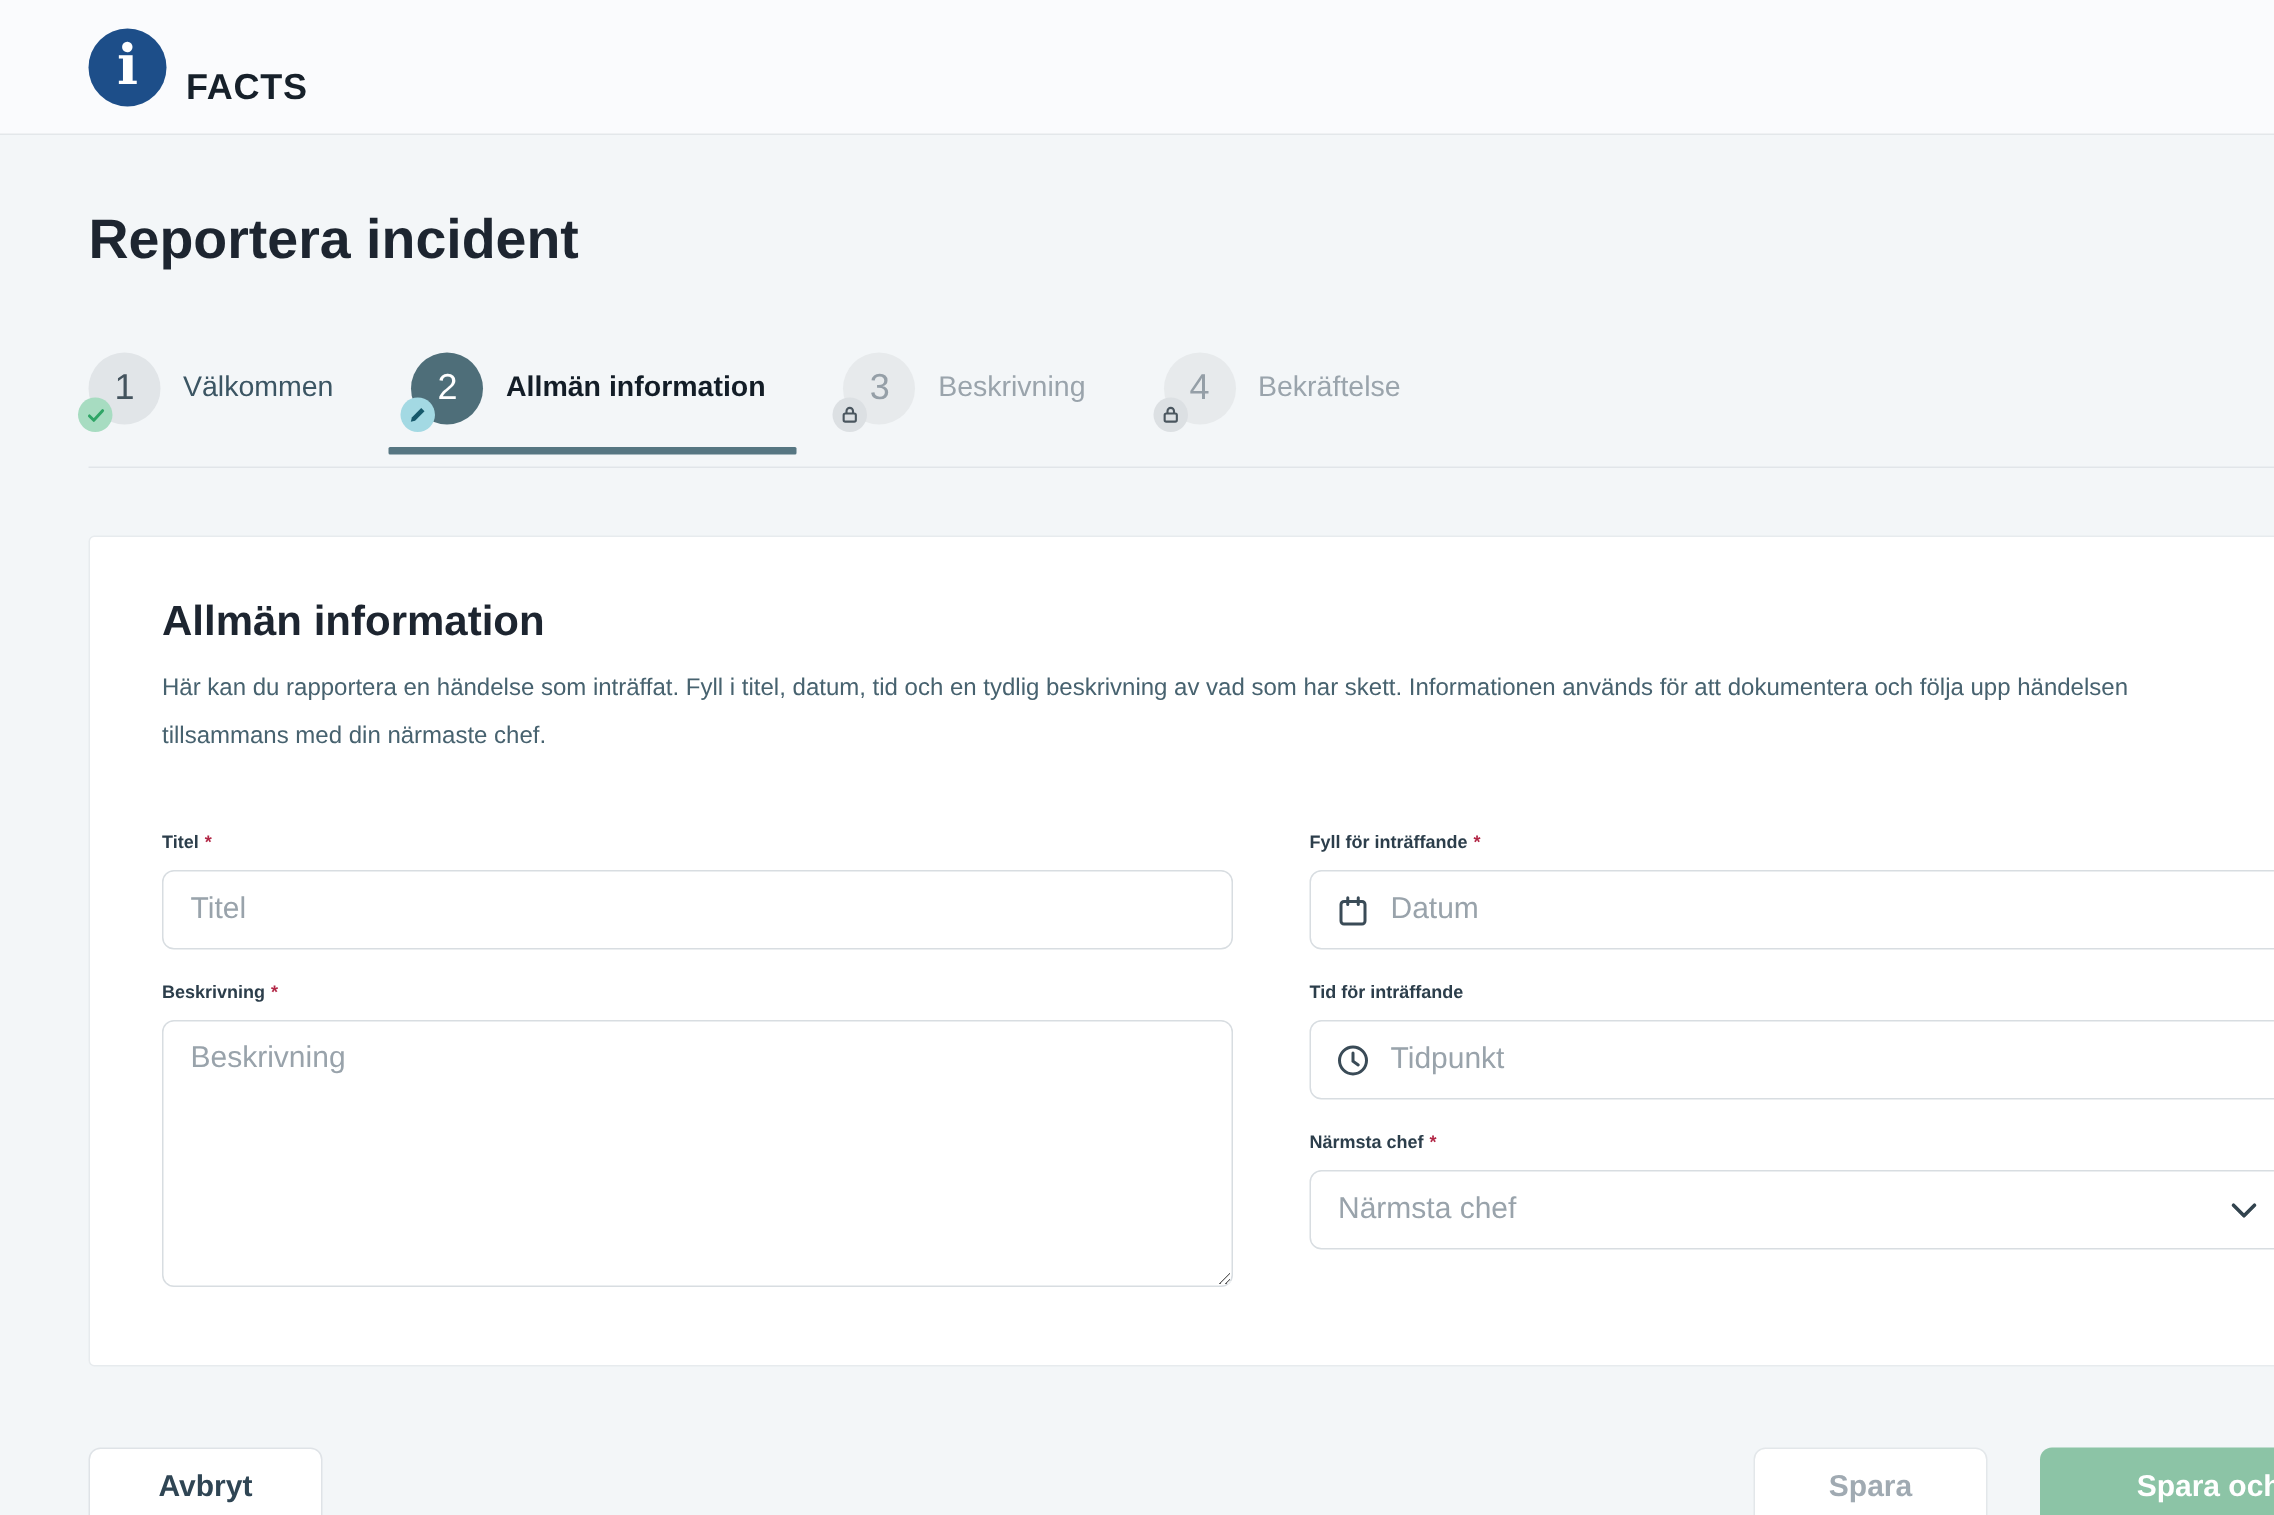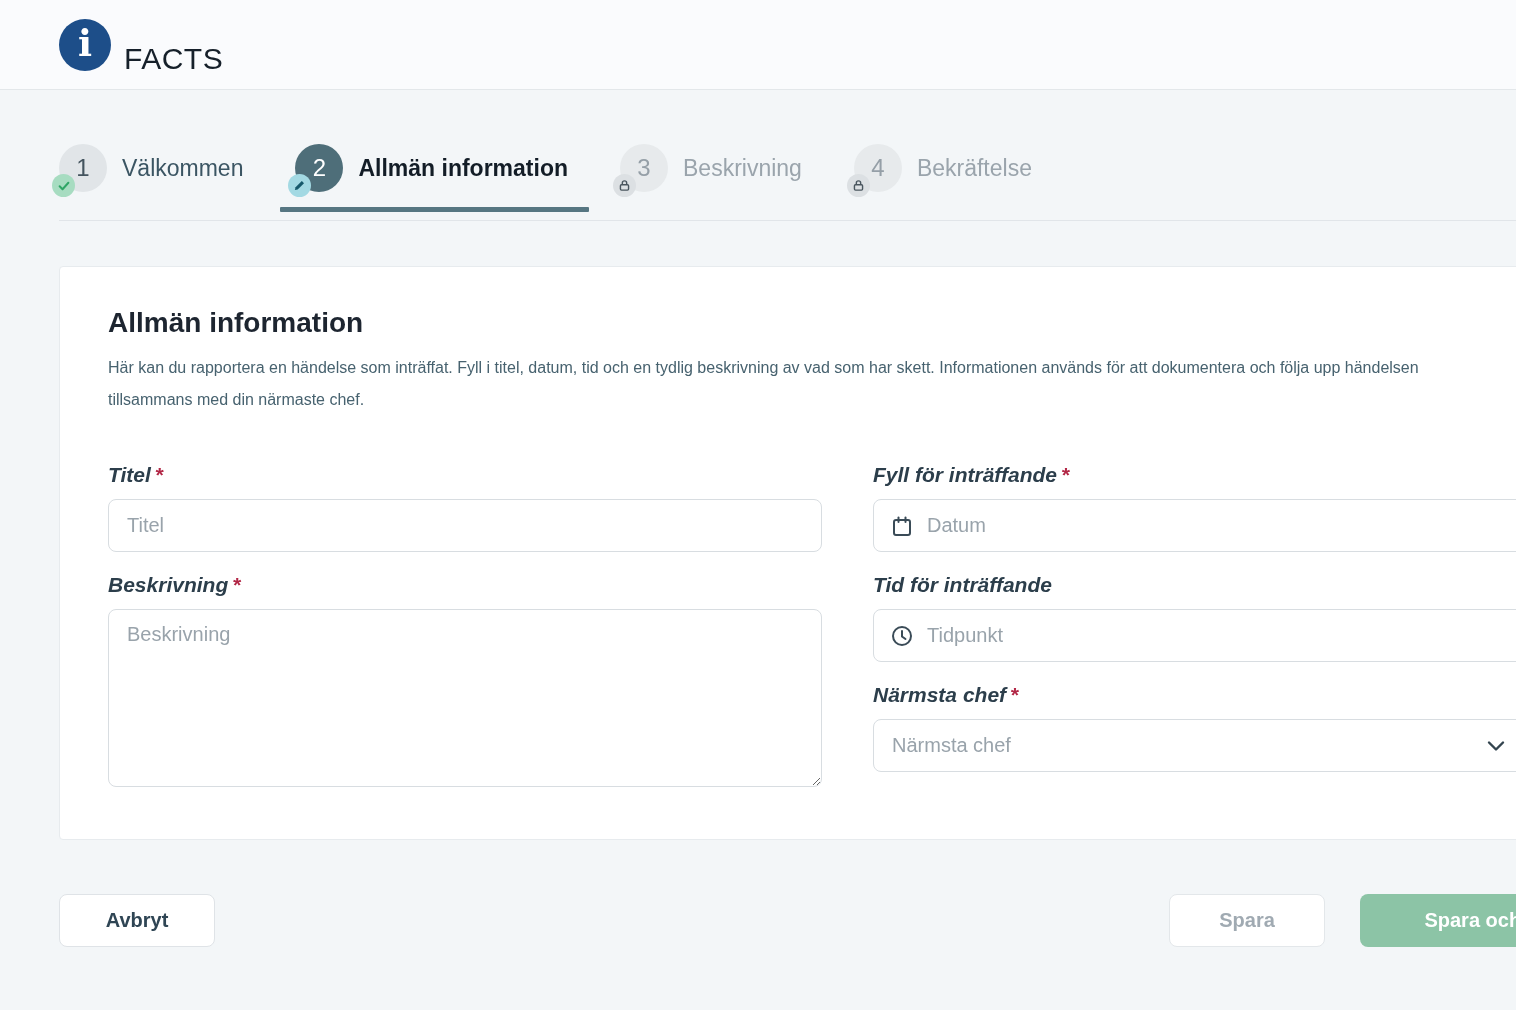--- a/index.html
+++ b/index.html
@@ -18,21 +18,21 @@
     display:flex; align-items:center; padding-left:59px;
   }
   .logo { display:flex; align-items:center; gap:13px; }
   .logo-circle {
     width:52px; height:52px; border-radius:50%;
     background:#1d4e89; color:#fff;
     display:flex; align-items:center; justify-content:center;
     font-family:"DejaVu Serif", serif; font-weight:bold; font-size:37px;
     line-height:1; padding-bottom:3px;
   }
-  .brand { font-size:30px; font-weight:400; color:#16202a; letter-spacing:0.5px;margin-top:28px; }
+  .brand { font-size:24px; font-weight:700; color:#16202a; letter-spacing:0.5px;margin-top:28px; }
 
   
   .content { padding-left:59px; }
   .page-title { margin:49px 0 0; font-size:37px; font-weight:700; color:#1d2530; }
 
   
   .stepper {
     display:flex; gap:52px; margin-top:54px;
     border-bottom:1px solid #e1e5e9; padding-bottom:28px;
     position:relative;
@@ -41,21 +41,21 @@
   .step-circle {
     width:48px; height:48px; border-radius:50%; flex:0 0 48px;
     display:flex; align-items:center; justify-content:center;
     font-size:24px; font-weight:500; position:relative;
   }
   .step-badge {
     position:absolute; left:-7px; bottom:-5px;
     width:23px; height:23px; border-radius:50%;
     display:flex; align-items:center; justify-content:center;
   }
-  .step-label { font-size:23px; white-space:nowrap; }
+  .step-label { font-size:19px; white-space:nowrap; }
 
   .step--completed .step-circle { background:#e1e5e8; color:#44545e; }
   .step--completed .step-badge  { background:#a7dcc1; }
   .step--completed .step-label  { color:#3b5563; font-weight:500; }
 
   .step--active .step-circle { background:#4e6e79; color:#ffffff; }
   .step--active .step-badge  { background:#a3d9e3; }
   .step--active .step-label  { color:#131d27; font-weight:700; }
   .step--active::after {
     content:""; position:absolute; left:-15px; right:-21px;
@@ -77,23 +77,22 @@
     margin:13px 0 0; font-size:16px; line-height:31.5px;
     color:#47626f; max-width:1330px;
   }
 
   .form-grid {
     display:grid; grid-template-columns:714px 660px; column-gap:51px;
     margin-top:48px;
   }
   .field + .field { margin-top:21px; }
   .field-label {
-    display:block; font-size:21px; font-weight:700; color:#2c3e4b;
+    display:block; font-size:12px; font-weight:700; color:#2c3e4b;
     margin-bottom:12px;
-    font-style:italic;
   }
   .req { color:#b22746; margin-left:4px; font-weight:700; }
 
   .text-input, .textarea, .select {
     width:100%; border:1px solid #d8dde1; border-radius:8px;
     background:#fff; font-family:"Liberation Sans", sans-serif;
     font-size:20px; color:#3a4b57; outline:none;
   }
   .text-input { height:53px; padding:0 18px; }
   .text-input::placeholder, .textarea::placeholder { color:#99a3ab; opacity:1; }
@@ -138,20 +137,21 @@
   <div class="logo">
     <div class="logo-circle">
       <span>i</span>
     </div>
     <span class="brand">FACTS</span>
   </div>
 </div>
 
 <div class="content">
 
+  <h1 class="page-title">Reportera incident</h1>
 
   <div class="stepper">
 
     <div class="step step--completed">
       <div class="step-circle">
         <span>1</span>
         <span class="step-badge">
           <svg width="14" height="14" viewBox="0 0 24 24" fill="none" stroke="#2fa566" stroke-width="3.4" stroke-linecap="round" stroke-linejoin="round">
               <polyline points="4.5,12.5 9.5,17.5 19.5,6.5"></polyline>
             </svg>

